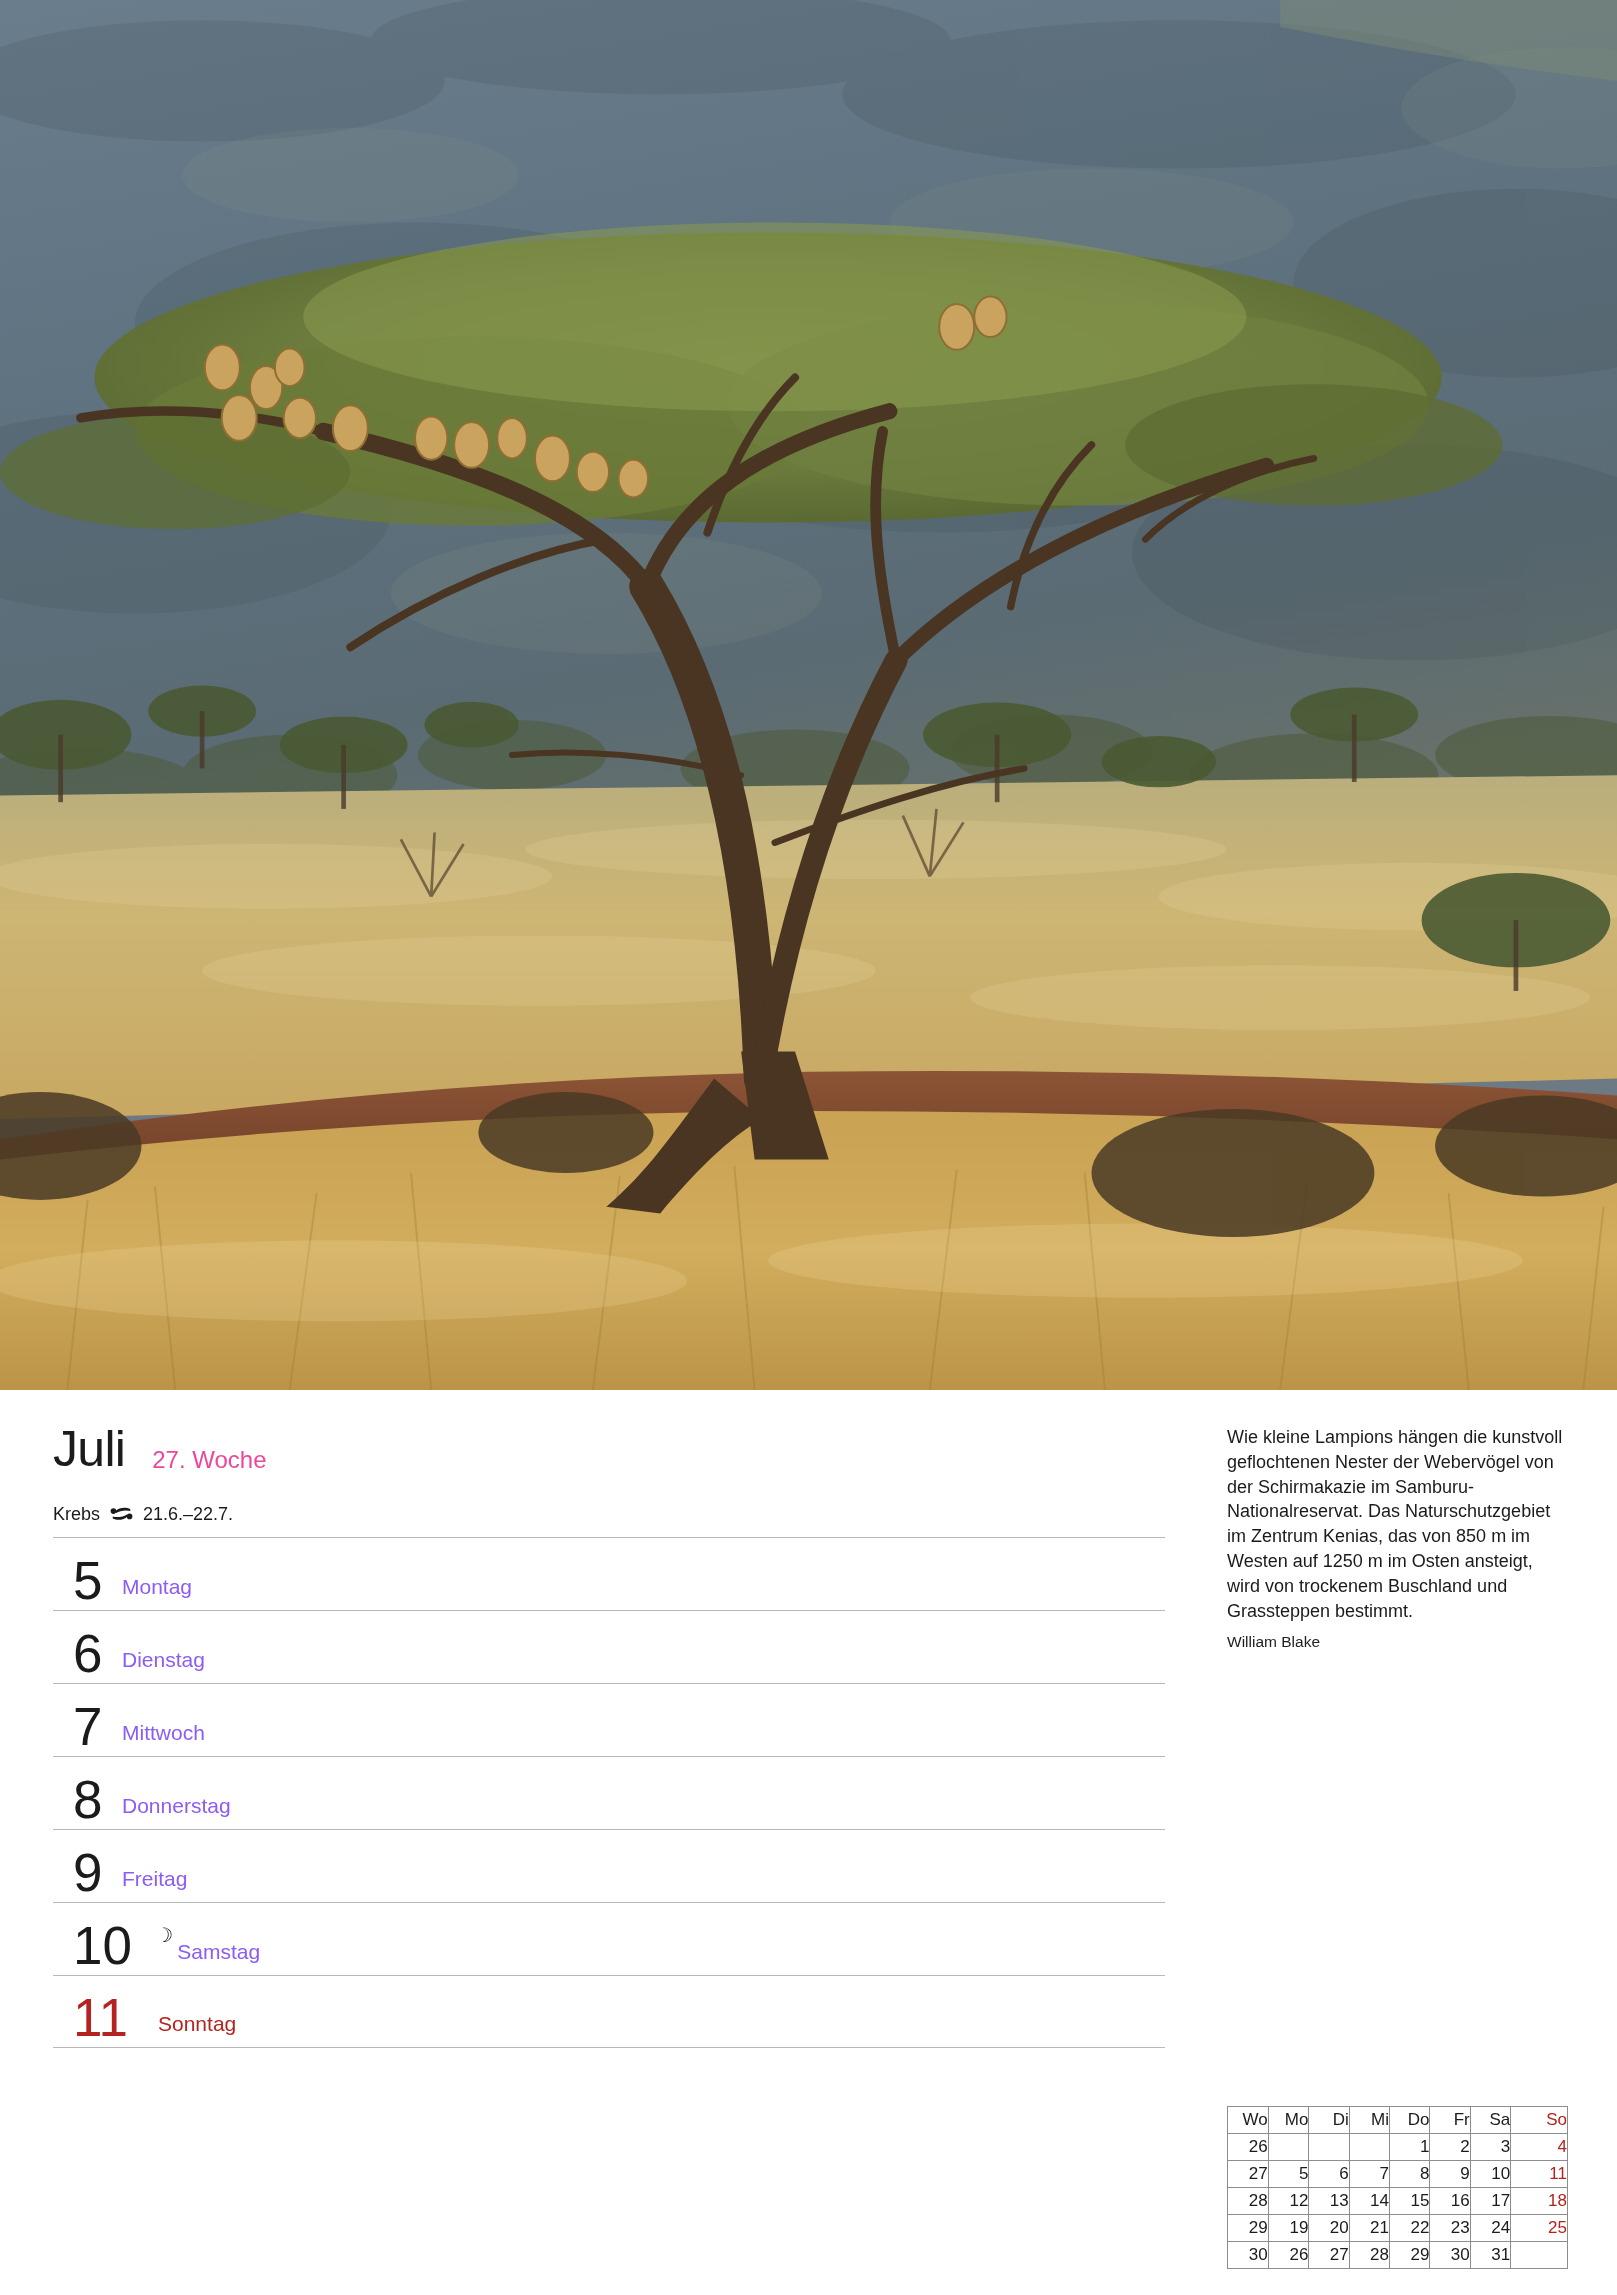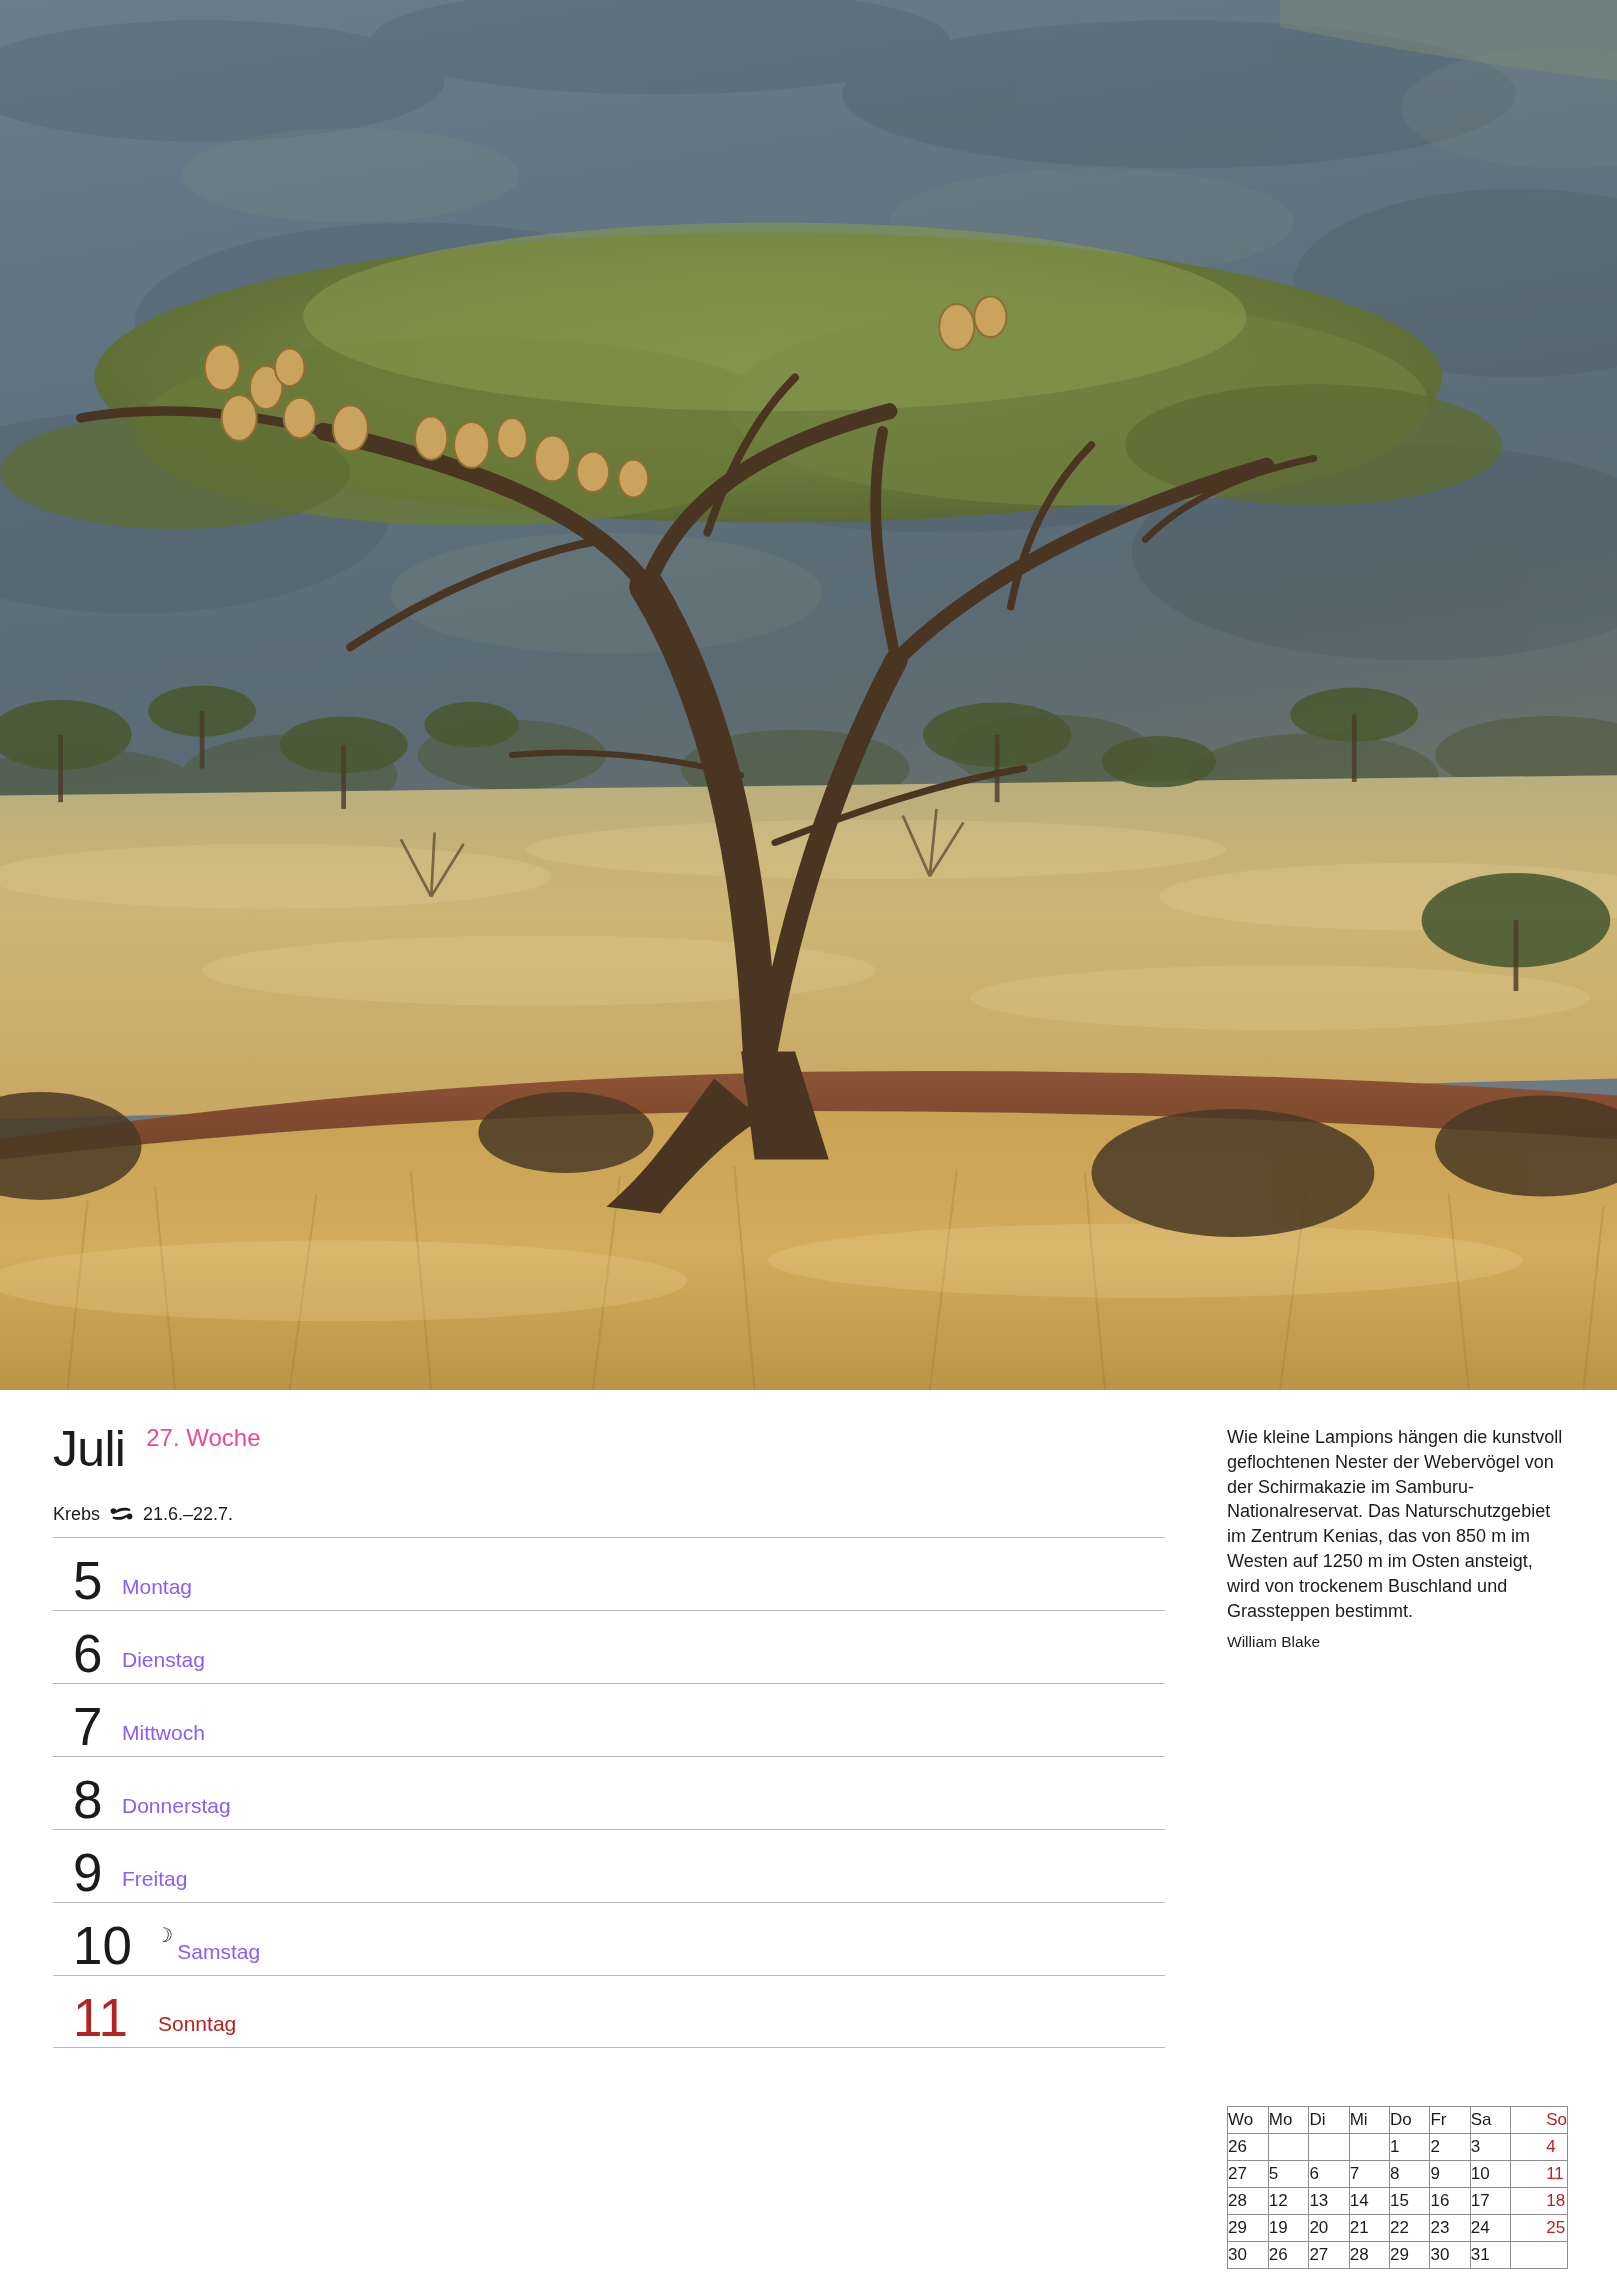--- a/index.html
+++ b/index.html
@@ -40,22 +40,22 @@
 
   
   .left-col {
     position: absolute;
     left: 53px;
     top: 34px;
     width: 1112px;
   }
   .month-row {
     display: flex;
-    align-items: flex-start;
-    gap: 21px;
+    align-items: flex-end;
+    gap: 27px;
   }
   .month-name {
     font-size: 50px;
     font-weight: 400;
     letter-spacing: -0.7px;
     color: #1b1b1b;
     line-height: 1;
   }
   .week-no {
     font-size: 24px;
@@ -146,21 +146,21 @@
     top: 716px;
     width: 341px;
     border-collapse: collapse;
     font-size: 17px;
     color: #1b1b1b;
   }
   .mini th, .mini td {
     border: 1px solid #8d8d8d;
     width: 42px;
     height: 27px;
-    text-align: left;
+    text-align: right;
     vertical-align: middle;
     font-weight: 400;
     padding: 0;
   }
   .mini th { background: #fff; }
   .mini .sun { color: #b4231f; padding-left: 35px; }
   .mini .wk { color: #1b1b1b; }
   .mini td.empty { border-color: #8d8d8d; }
 </style>
 </head>

